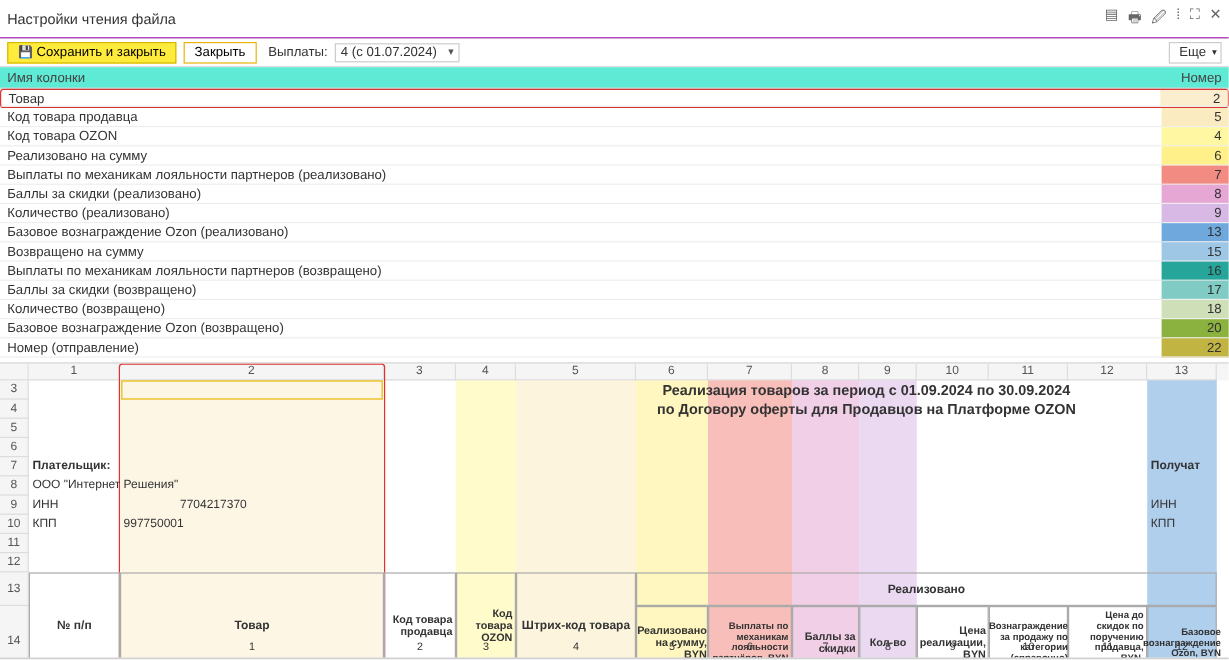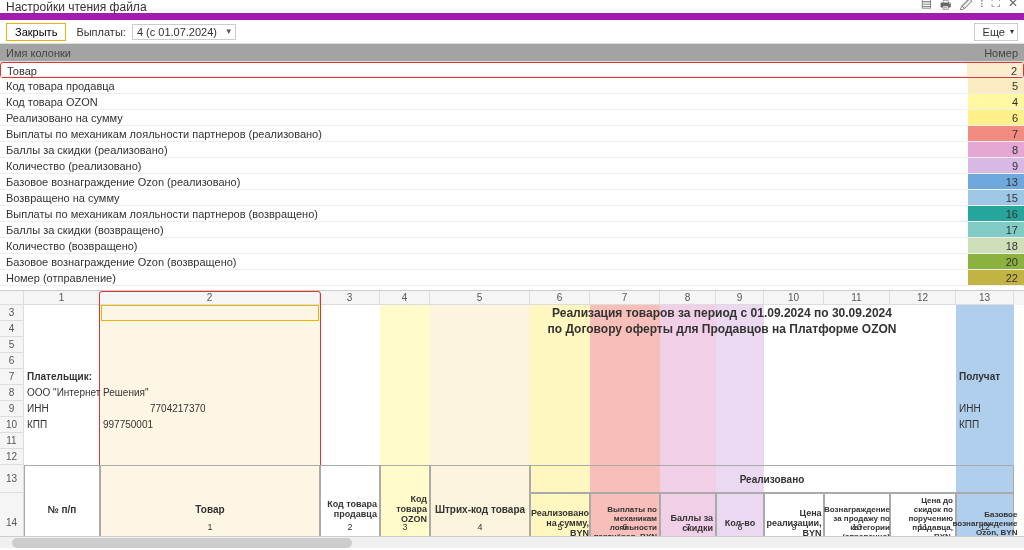--- a/index.html
+++ b/index.html
@@ -11,22 +11,22 @@
     width: 1024px;
     height: 550px;
     overflow: hidden;
     position: relative;
   }
   .window-header {
     display: flex;
     justify-content: space-between;
     align-items: center;
     padding: 3px 6px;
-    height: 20px;
-    border-bottom: 7px solid #a21caf;
+    height: 32px;
+    border-bottom: 1px solid #a21caf;
   }
   .window-title { font-size: 12px; }
   .header-icons { display: flex; gap: 8px; color: #666; font-size: 12px; }
   .header-icons span { cursor: pointer; }
   .toolbar {
     display: flex;
     align-items: center;
     padding: 3px 6px;
     gap: 6px;
     height: 24px;
@@ -83,21 +83,21 @@
   }
 
   
   .map-head {
     display: flex;
     border-bottom: 1px solid #ddd;
     font-size: 11px;
     color: #444;
     height: 18px;
     align-items: center;
-    background: #a3a3a3;
+    background: #5eead4;
   }
   .map-head .c1 { flex: 1; padding: 2px 6px; }
   .map-head .c2 { width: 56px; text-align: right; padding: 2px 6px; }
   .map-rows { }
   .map-row {
     display: flex;
     height: 16px;
     align-items: center;
     font-size: 11px;
   }
@@ -236,20 +236,24 @@
     <span>▤</span>
     <span>🖶</span>
     <span>🖉</span>
     <span>⁞</span>
     <span>⛶</span>
     <span>✕</span>
   </div>
 </div>
 
 <div class="toolbar">
+  <button class="btn-primary">
+    <span class="save-icon"></span>
+    <span>Сохранить и закрыть</span>
+  </button>
   <button class="btn">Закрыть</button>
   <span class="version-label">Выплаты:</span>
   <div class="version-select">4 (с 01.07.2024)</div>
   <div class="more-btn">Еще</div>
 </div>
 
 <div class="map-head">
   <div class="c1">Имя колонки</div>
   <div class="c2">Номер</div>
 </div>

